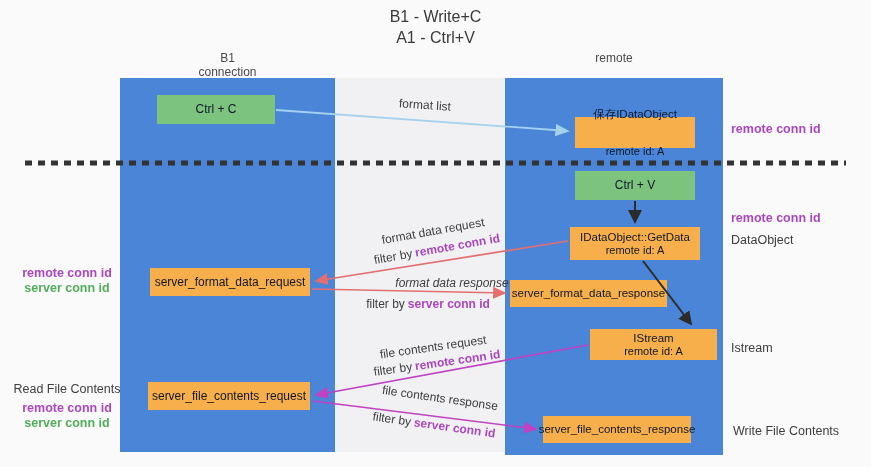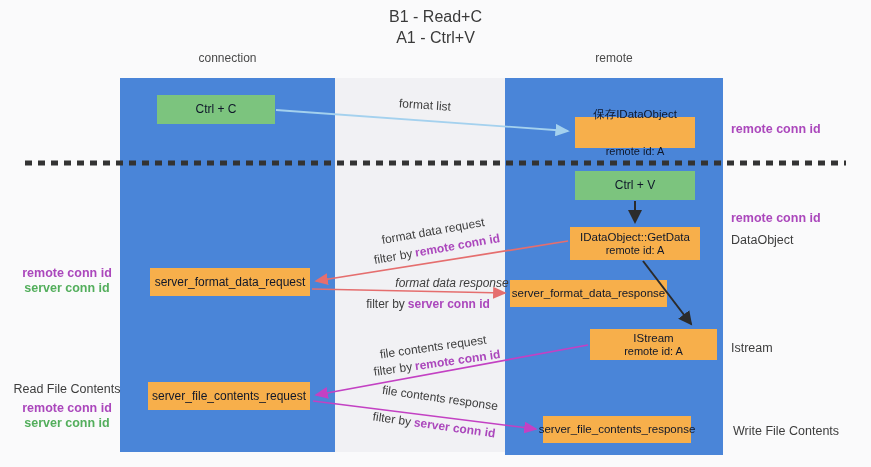--- a/index.html
+++ b/index.html
@@ -42,25 +42,26 @@
   .side-bold-green{font-weight:bold; color:var(--text-green); font-size:12.5px;}
   .left-col{position:absolute; left:12px; width:110px; text-align:center; z-index:5;
     font-size:12.5px; line-height:15px; white-space:nowrap;}
 </style>
 </head>
 <body>
 
 <div class="canvas">
 
   <div class="title">
-    <div>B1 - Read+C</div>
+    <div>B1 - Write+C</div>
     <div>A1 - Ctrl+V</div>
   </div>
 
   <div class="lane-header" style="left:120px; top:51px; width:215px;">
+    <div>B1</div>
     <div>connection</div>
   </div>
   <div class="lane-header" style="left:505px; top:51px; width:218px;">
     <div>remote</div>
   </div>
 
   <div class="between-strip"></div>
 
   <div class="lane lane-left"></div>
   <div class="lane lane-right"></div>

